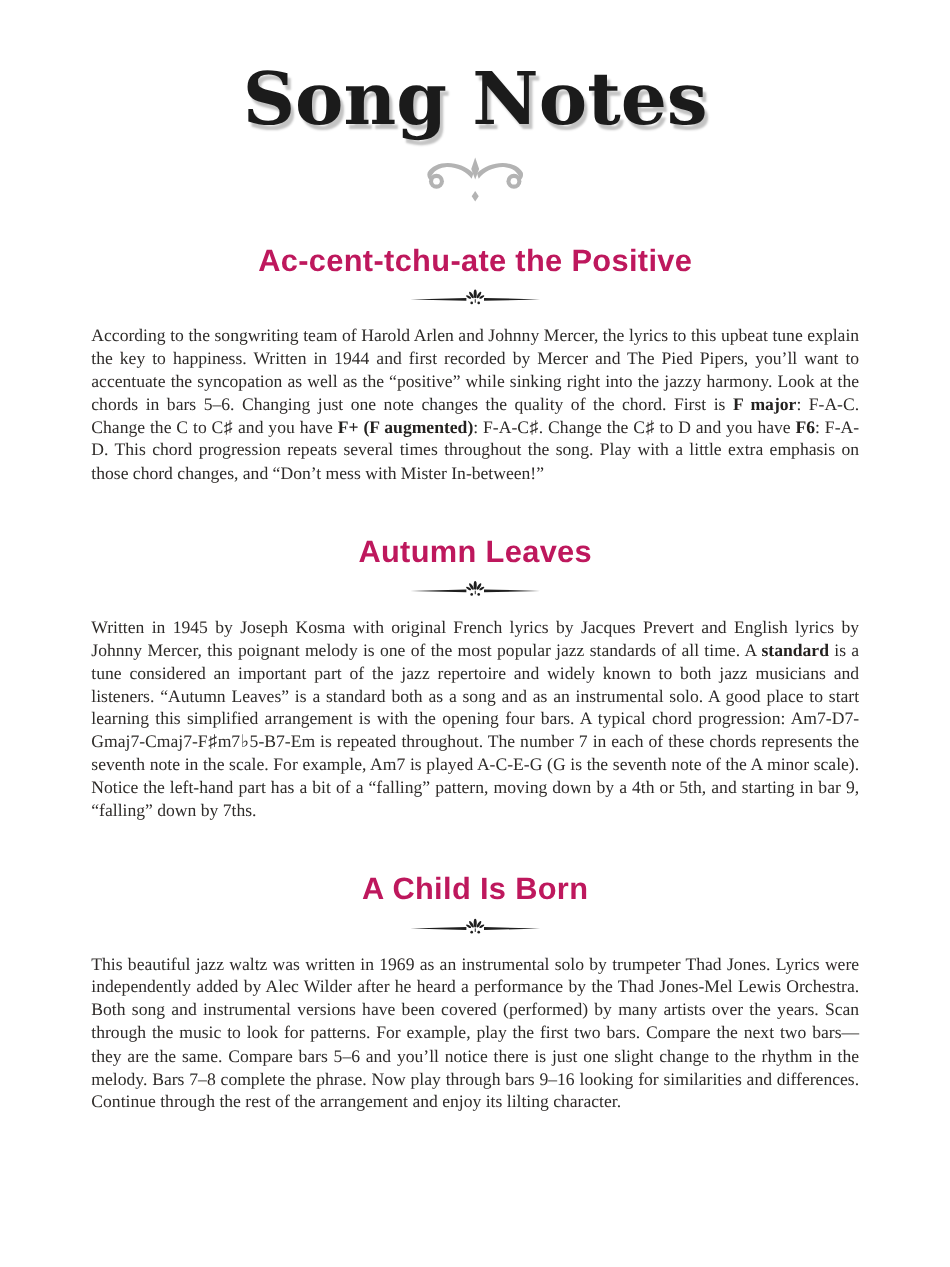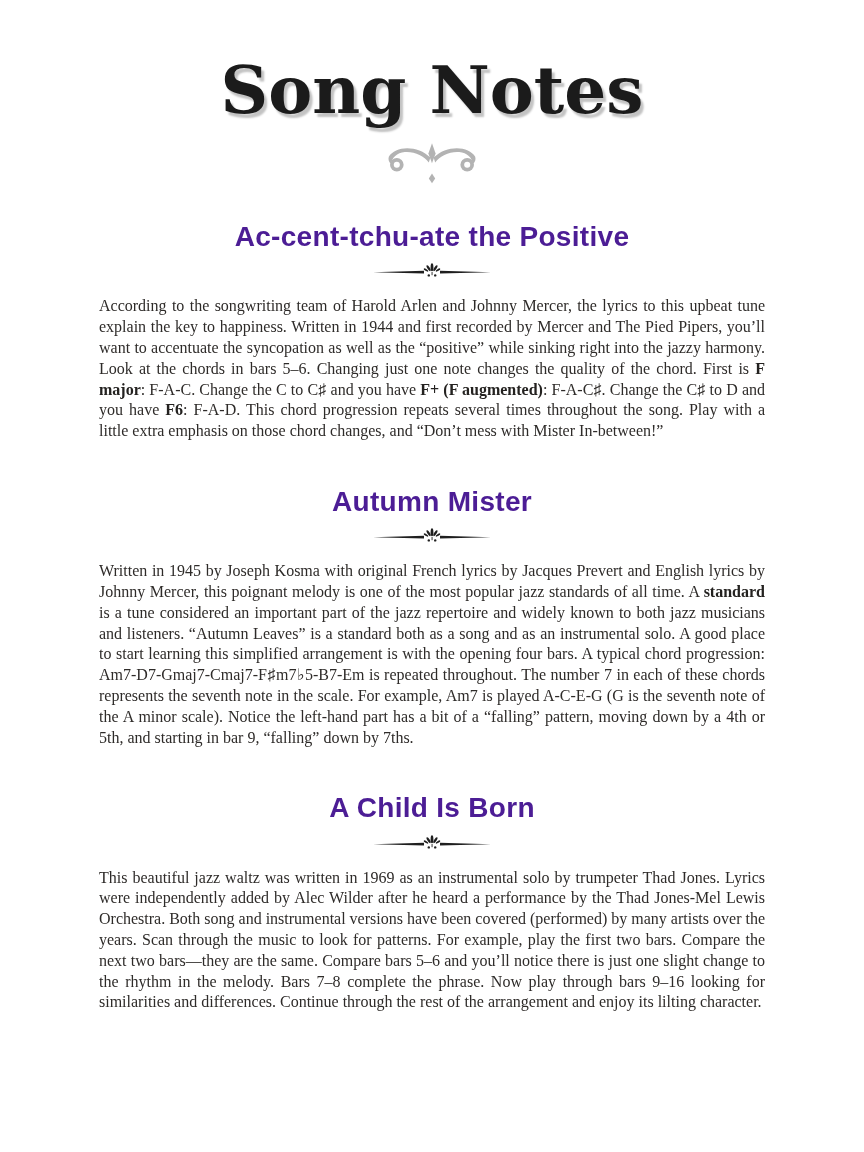--- a/index.html
+++ b/index.html
@@ -41,29 +41,29 @@
   .section.first {
     margin-top: 34px;
   }
   .song-heading {
     margin: 0;
     font-family: "Liberation Sans", sans-serif;
     font-weight: bold;
     font-size: 28px;
     line-height: 1.15;
     text-align: center;
-    color: #4c1d95;
+    color: #be185d;
     letter-spacing: 0.3px;
   }
   .divider {
     display: block;
     margin: 9px auto 16px auto;
   }
   .song-paragraph {
-    margin: 16px;
+    margin: 0;
     font-size: 16px;
     line-height: 1.3;
     text-align: justify;
     color: #2e2b29;
   }
   .song-paragraph b {
     font-weight: bold;
     color: #242220;
   }
 </style>
@@ -106,21 +106,21 @@
         <ellipse cx="65" cy="8" rx="1" ry="2.6" transform="rotate(60 65 8)"></ellipse>
         <rect x="58.6" y="10" width="0.9" height="3.2"></rect>
         <circle cx="55.8" cy="13.4" r="1.2"></circle>
         <circle cx="62.2" cy="13.4" r="1.2"></circle>
       </g>
     </svg>
     <p class="song-paragraph"><span>According to the songwriting team of Harold Arlen and Johnny Mercer, the lyrics to this upbeat tune explain the key to happiness. Written in 1944 and first recorded by Mercer and The Pied Pipers, you’ll want to accentuate the syncopation as well as the “positive” while sinking right into the jazzy harmony. Look at the chords in bars 5–6. Changing just one note changes the quality of the chord. First is </span><b>F major</b><span>: F-A-C. Change the C to C♯ and you have </span><b>F+ (F augmented)</b><span>: F-A-C♯. Change the C♯ to D and you have </span><b>F6</b><span>: F-A-D. This chord progression repeats several times throughout the song. Play with a little extra emphasis on those chord changes, and “Don’t mess with Mister In-between!”</span></p>
   </section>
 
   <section class="section">
-    <h2 class="song-heading">Autumn Mister</h2>
+    <h2 class="song-heading">Autumn Leaves</h2>
     <svg class="divider" width="118" height="18" viewBox="0 0 118 18" aria-hidden="true">
       <g fill="#1f1f1f">
         <polygon points="0,10.2 51,8.8 51,11.4"></polygon>
         <polygon points="118,10.2 67,8.8 67,11.4"></polygon>
         <ellipse cx="59" cy="5.2" rx="1.4" ry="4"></ellipse>
         <ellipse cx="55.6" cy="6.2" rx="1.2" ry="3.4" transform="rotate(-32 55.6 6.2)"></ellipse>
         <ellipse cx="62.4" cy="6.2" rx="1.2" ry="3.4" transform="rotate(32 62.4 6.2)"></ellipse>
         <ellipse cx="53" cy="8" rx="1" ry="2.6" transform="rotate(-60 53 8)"></ellipse>
         <ellipse cx="65" cy="8" rx="1" ry="2.6" transform="rotate(60 65 8)"></ellipse>
         <rect x="58.6" y="10" width="0.9" height="3.2"></rect>

